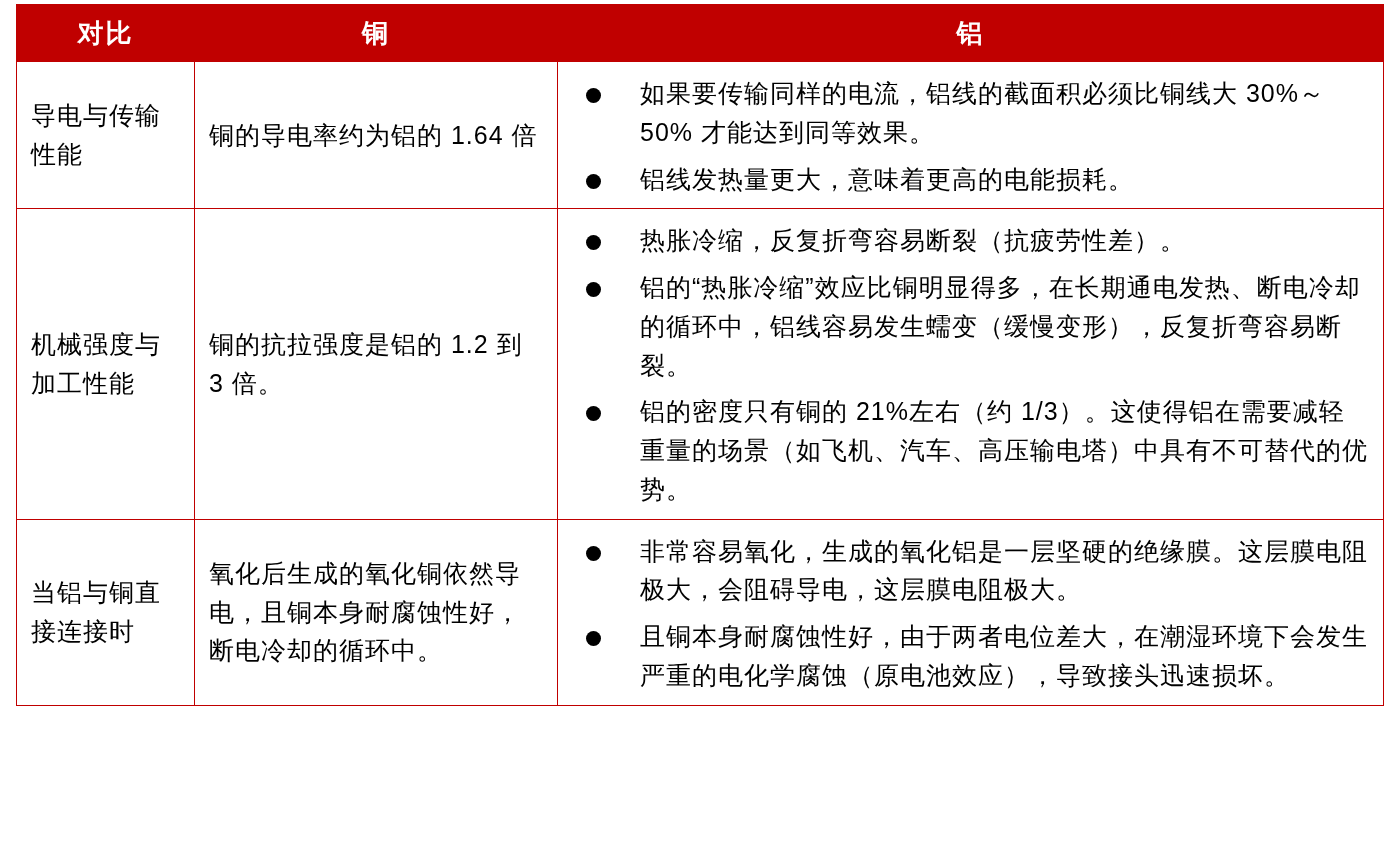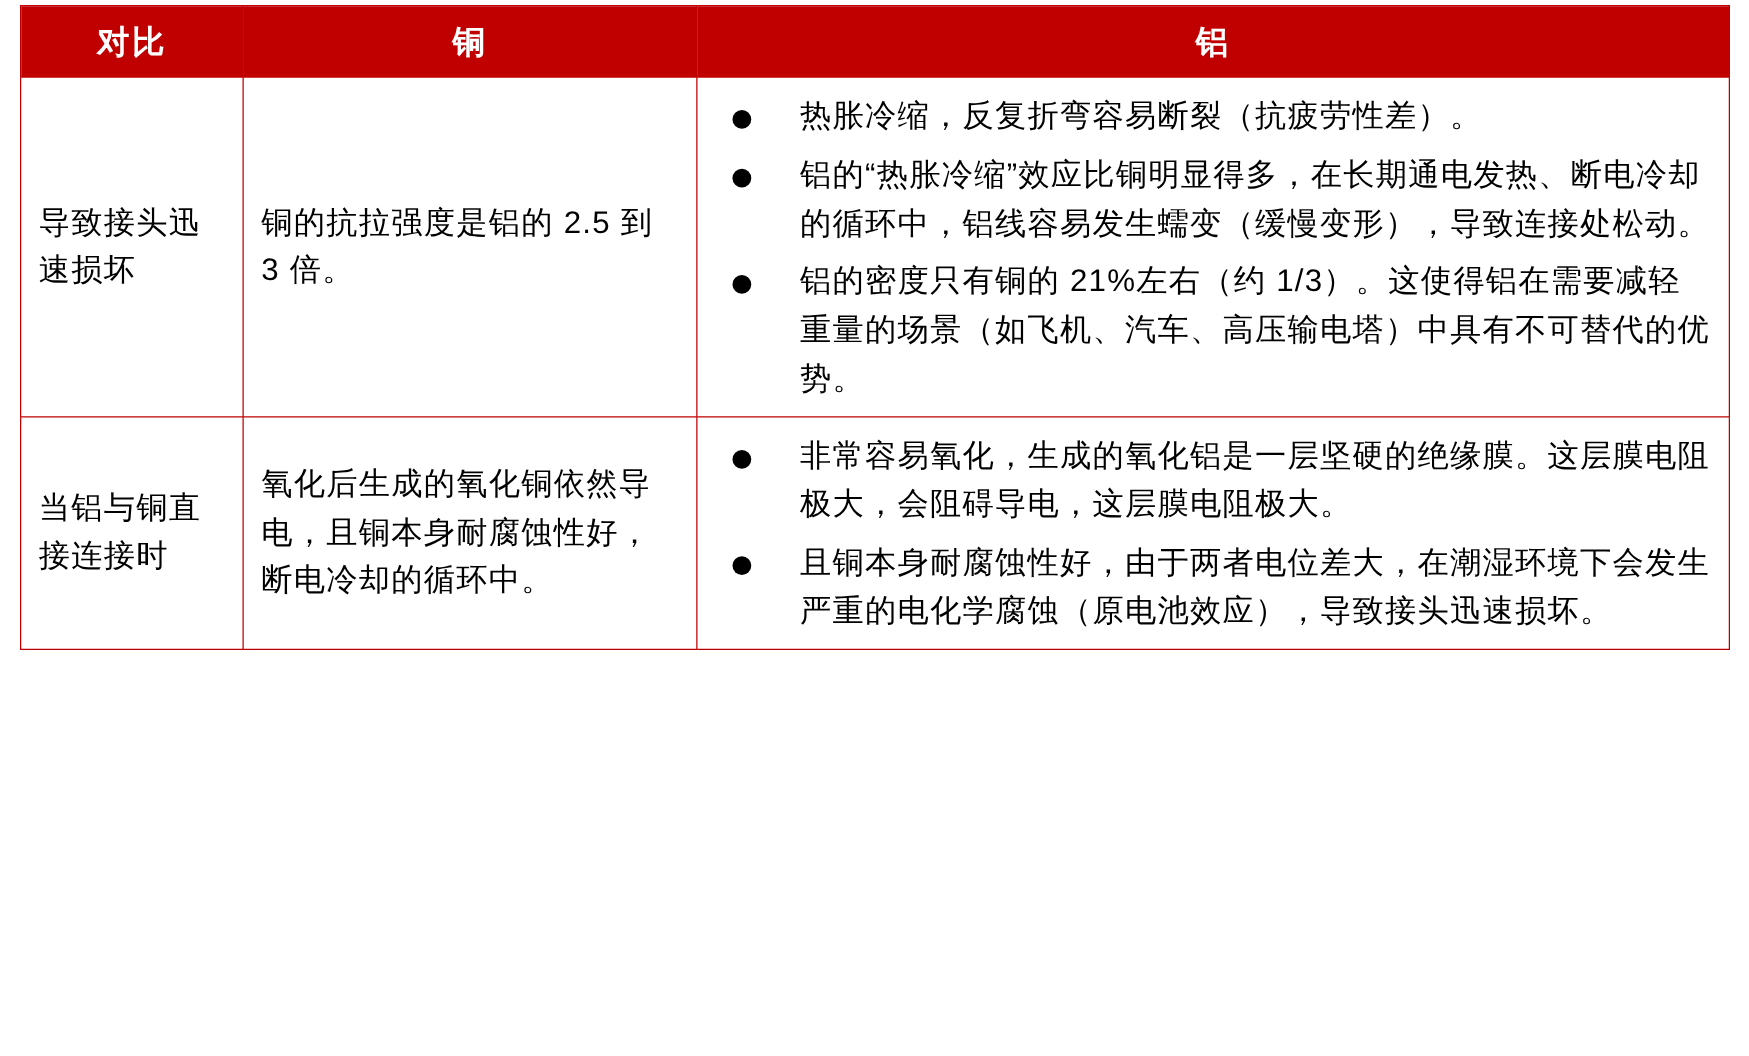--- a/index.html
+++ b/index.html
@@ -102,33 +102,49 @@
     </colgroup>
     <thead>
       <tr>
         <th>对比</th>
         <th>铜</th>
         <th>铝</th>
       </tr>
     </thead>
     <tbody>
 
+      <tr>
+        <td class="label">导电与传输性能</td>
+        <td class="copper">铜的导电率约为铝的 1.64 倍</td>
+        <td class="alu">
+          <ul class="bullets">
+            <li>
+              <span class="dot"></span>
+              <span class="line-pad">如果要传输同样的电流，铝线的截面积必须比铜线大 30%～50% 才能达到同等效果。</span>
+            </li>
+            <li>
+              <span class="dot"></span>
+              <span class="line-pad">铝线发热量更大，意味着更高的电能损耗。</span>
+            </li>
+          </ul>
+        </td>
+      </tr>
 
       <tr>
-        <td class="label">导致接头迅速损坏</td>
-        <td class="copper">铜的抗拉强度是铝的 2.5 到 3 倍。</td>
+        <td class="label">机械强度与加工性能</td>
+        <td class="copper">铜的抗拉强度是铝的 1.2 到 3 倍。</td>
         <td class="alu">
           <ul class="bullets">
             <li>
               <span class="dot"></span>
               <span class="line-pad">热胀冷缩，反复折弯容易断裂（抗疲劳性差）。</span>
             </li>
             <li>
               <span class="dot"></span>
-              <span class="line-pad">铝的“热胀冷缩”效应比铜明显得多，在长期通电发热、断电冷却的循环中，铝线容易发生蠕变（缓慢变形），导致连接处松动。</span>
+              <span class="line-pad">铝的“热胀冷缩”效应比铜明显得多，在长期通电发热、断电冷却的循环中，铝线容易发生蠕变（缓慢变形），反复折弯容易断裂。</span>
             </li>
             <li>
               <span class="dot"></span>
               <span class="line-pad">铝的密度只有铜的 21%左右（约 1/3）。这使得铝在需要减轻重量的场景（如飞机、汽车、高压输电塔）中具有不可替代的优势。</span>
             </li>
           </ul>
         </td>
       </tr>
 
       <tr>

